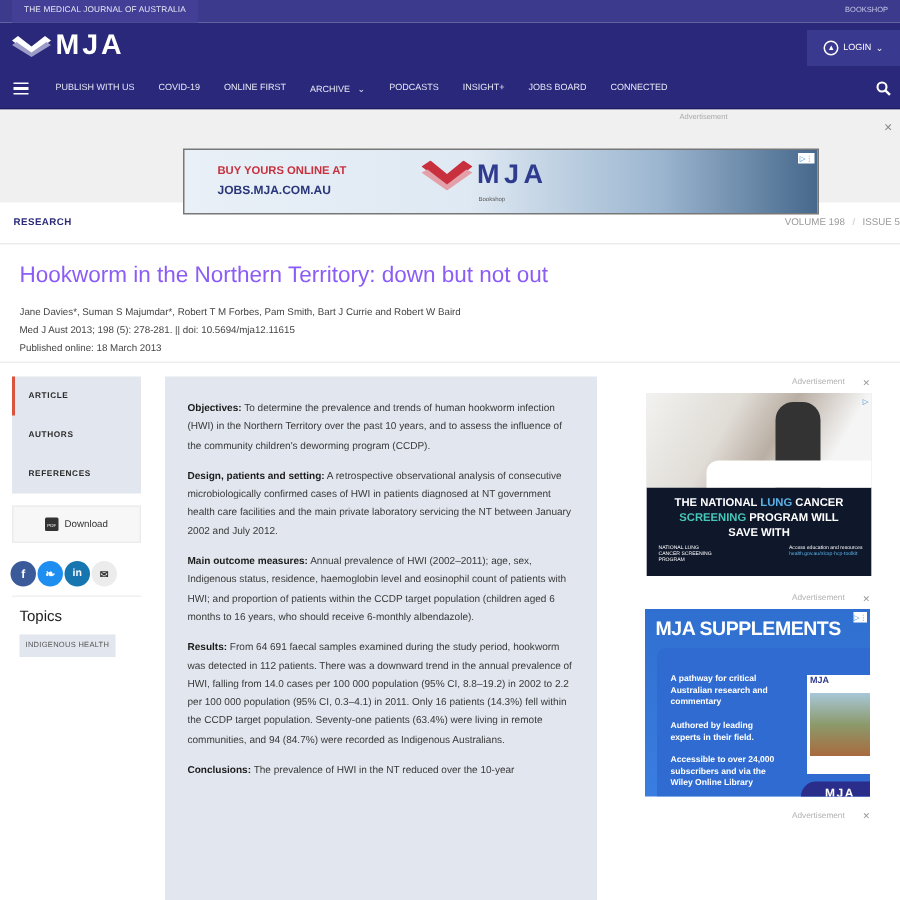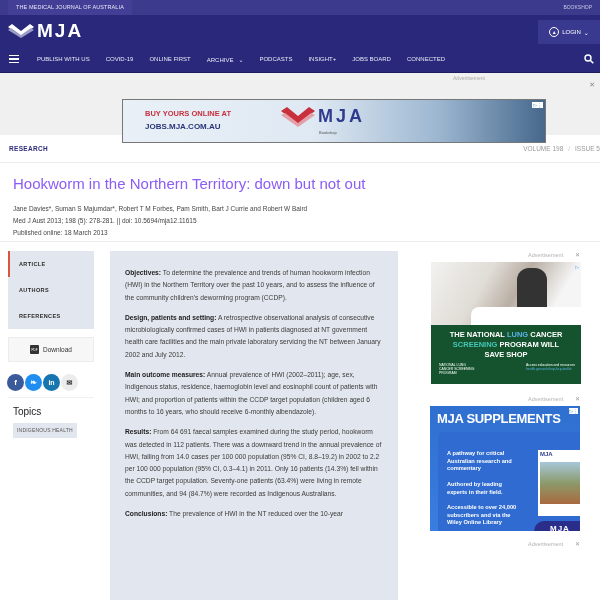--- a/index.html
+++ b/index.html
@@ -73,21 +73,21 @@
   .abstract p { font-size: 6.7px; line-height: 12.3px; color: #3a3a3a; margin-bottom: 8px; }
   .abstract p b { color: #1b1b1b; }
 
   
   .adlbl { position: absolute; font-size: 5.5px; color: #b2b2b2; }
   .adx { position: absolute; font-size: 6px; color: #999; }
   .ad1 { position: absolute; left: 431px; top: 262px; width: 150px; height: 122px; background: #ddd; overflow: hidden; }
   .ad1 .photo { height: 63px; background: linear-gradient(120deg, #f2f2f0 0%, #e0dcd6 35%, #b9aea3 55%, #f5f5f5 80%); position: relative; }
   .ad1 .photo .nurse { position: absolute; left: 86px; top: 6px; width: 30px; height: 57px; background: #333; border-radius: 12px 12px 0 0; }
   .ad1 .photo .bed { position: absolute; left: 40px; top: 45px; width: 110px; height: 18px; background: #ffffff; border-radius: 8px 0 0 0; }
-  .ad1 .panel { height: 59px; background: #14532d; padding-top: 5px; text-align: center; }
+  .ad1 .panel { height: 59px; background: #0f172a; padding-top: 5px; text-align: center; }
   .ad1 .h { font-size: 7.5px; font-weight: bold; color: #fff; line-height: 10px; }
   .ad1 .h .lung { color: #5ab3e8; }
   .ad1 .h .scr { color: #46c7b8; }
   .ad1 .foot { display: flex; justify-content: space-between; padding: 3px 6px 0 8px; font-size: 3.4px; color: #fff; text-align: left; }
   .ad1 .foot .link { color: #5ab3e8; text-align: right; }
   .ad1 .adicon { position: absolute; right: 2px; top: 2px; font-size: 5px; color: #3a8fd6; }
 
   .ad2 { position: absolute; left: 430px; top: 406px; width: 150px; height: 125px; background: linear-gradient(180deg, #2f6fcf 0%, #3a7de0 100%); overflow: hidden; }
   .ad2 .ttl { position: absolute; left: 7px; top: 5px; font-size: 13px; font-weight: bold; color: #fff; letter-spacing: -.3px; white-space: nowrap; }
   .ad2 .inner { position: absolute; left: 8px; top: 26px; width: 142px; height: 99px; background: #2f6bd0; border-radius: 6px 0 0 0; }
@@ -202,21 +202,21 @@
 <span class="adlbl" style="left:528px; top:252px">Advertisement</span>
 <span class="adx" style="left:575px; top:251px">✕</span>
 <div class="ad1">
   <div class="photo">
     <div class="nurse"></div>
     <div class="bed"></div>
   </div>
   <div class="panel">
     <div class="h"><span>THE NATIONAL </span><span class="lung">LUNG</span><span> CANCER</span></div>
     <div class="h"><span class="scr">SCREENING</span><span> PROGRAM WILL</span></div>
-    <div class="h">SAVE SHOP</div>
+    <div class="h">SAVE WITH</div>
     <div class="foot">
       <span style="width:40px">NATIONAL LUNG CANCER SCREENING PROGRAM</span>
       <span><span>Access education and resources</span><br><span class="link">health.gov.au/nlcsp-hcp-toolkit</span></span>
     </div>
   </div>
   <span class="adicon">▷</span>
 </div>
 
 <span class="adlbl" style="left:528px; top:396px">Advertisement</span>
 <span class="adx" style="left:575px; top:395px">✕</span>

